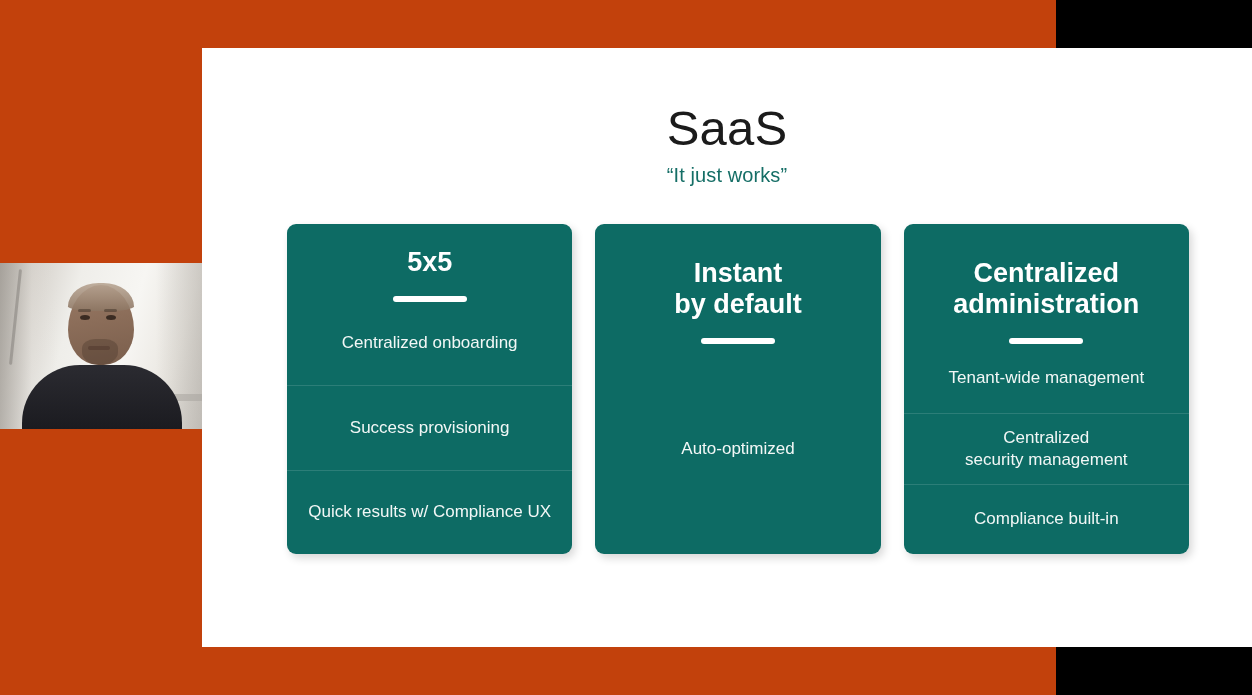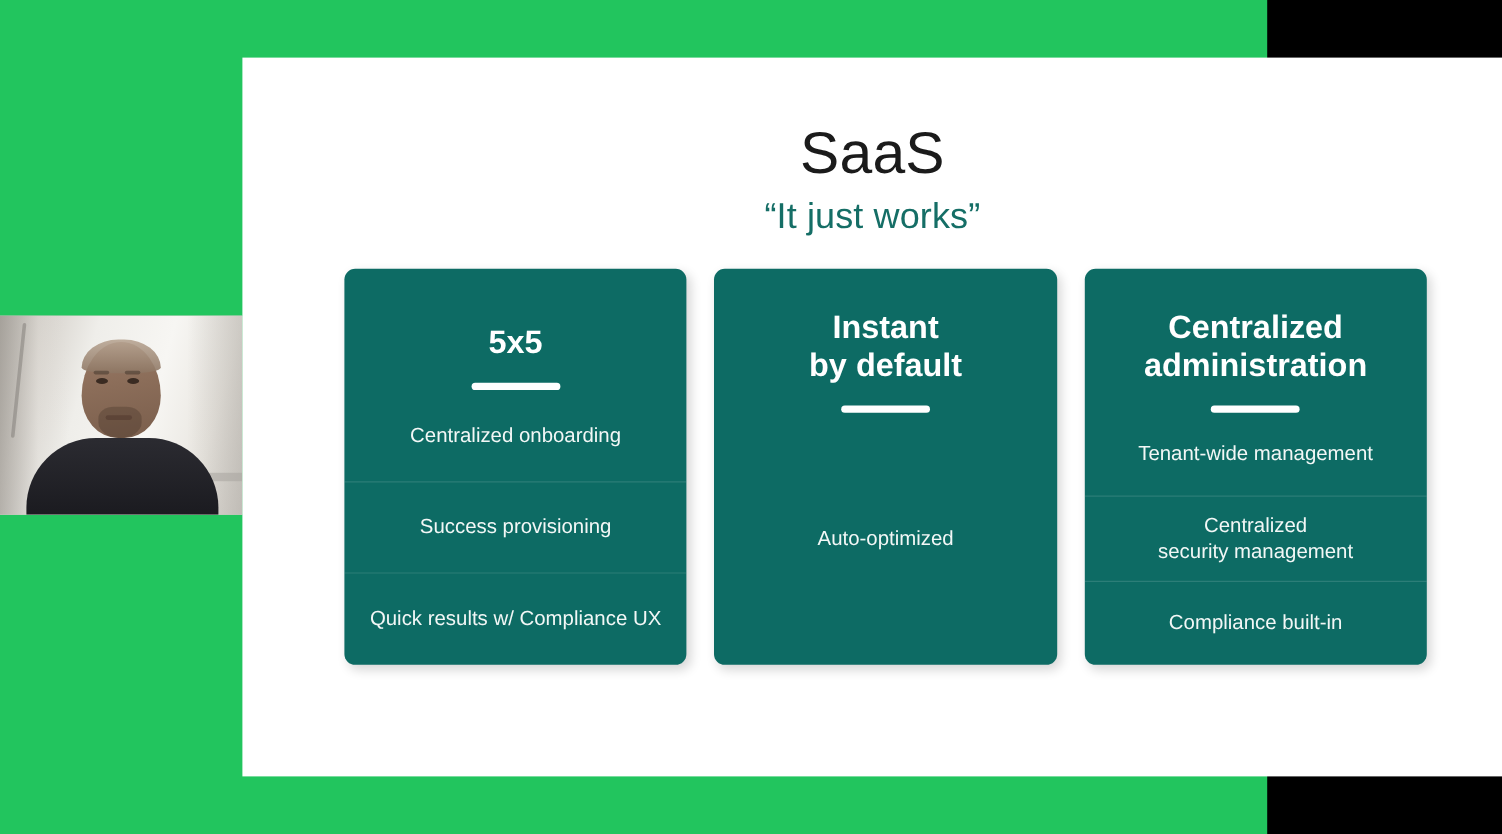--- a/index.html
+++ b/index.html
@@ -9,21 +9,21 @@
     height: 695px;
     overflow: hidden;
     background: #000000;
     font-family: "Liberation Sans", sans-serif;
   }
 
   #app {
     position: relative;
     width: 1056px;
     height: 695px;
-    background: #22c55e;
+    background: #c2410c;
   }
 
   
   #video-panel {
     position: absolute;
     left: 0;
     top: 263px;
     width: 202px;
     height: 166px;
     overflow: hidden;
@@ -136,21 +136,21 @@
   }
   #slide-title {
     font-size: 49px;
     font-weight: 400;
     color: #1b1b1b;
     letter-spacing: .2px;
     line-height: 1.08;
   }
   #slide-subtitle {
     margin-top: 9px;
-    font-size: 30px;
+    font-size: 20px;
     font-weight: 400;
     color: #156e66;
     letter-spacing: .1px;
   }
 
   
   #cards {
     position: absolute;
     left: 85px;
     top: 176px;
@@ -202,21 +202,21 @@
     padding: 0 12px;
     color: #f2f7f6;
     font-size: 17px;
     line-height: 1.3;
     white-space: pre-line;
     border-top: 1px solid rgba(255,255,255,.13);
   }
   .card-row:first-child { border-top: none; }
 
   
-  .card.single-line .card-head { padding-top: 46px; }
+  .card.single-line .card-head { padding-top: 23px; }
 </style>
 </head>
 <body>
 
 <div id="app">
 
   <div id="video-panel">
     <div class="vid-bg"></div>
     <div class="vid-curtain"></div>
     <div class="vid-curtain-line"></div>

